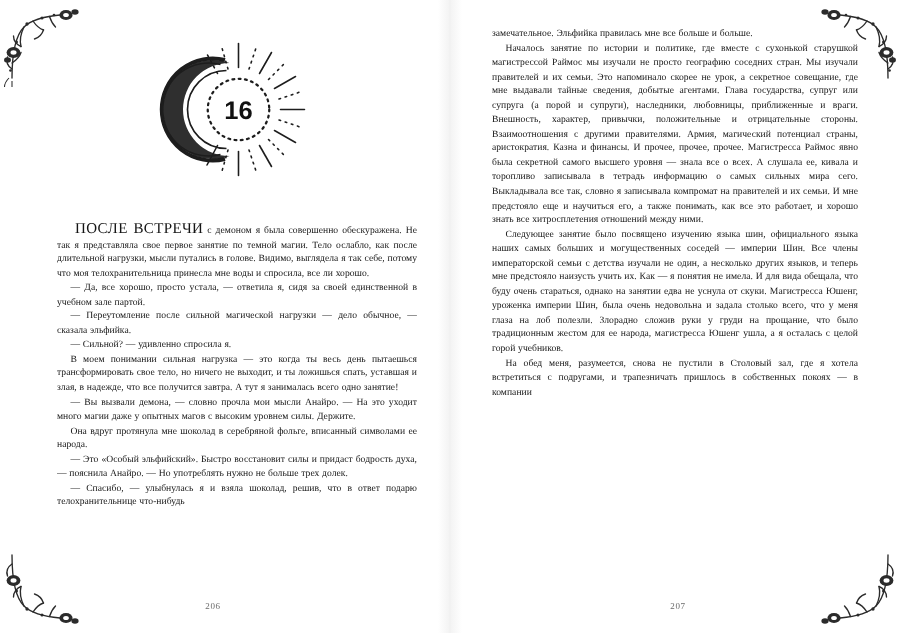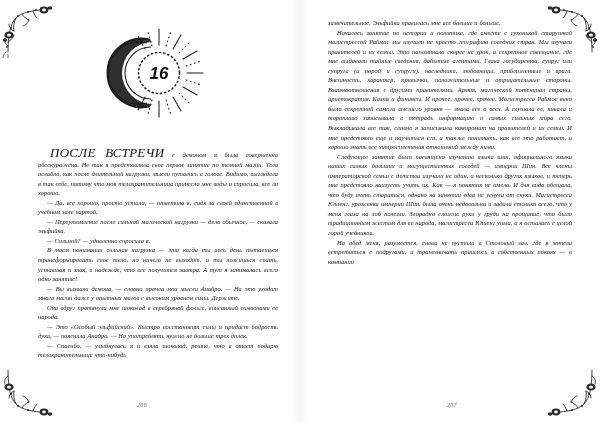--- a/index.html
+++ b/index.html
@@ -23,21 +23,20 @@
     display: flex;
   }
 
   
   .page {
     position: relative;
     width: 300px;
     height: 422px;
     box-sizing: border-box;
     background: #ffffff;
-    font-style: italic;
   }
   .page-left  { padding: 18px 22px 0 38px; }
   .page-right { padding: 18px 28px 0 28px; }
 
   
   .gutter {
     position: absolute;
     left: 292px;
     top: 0;
     width: 16px;
@@ -103,21 +102,21 @@
     color: #141414;
     letter-spacing: 0.02px;
     word-spacing: 0.2px;
     -webkit-font-smoothing: antialiased;
   }
   .body-text p.no-indent { text-indent: 0; }
   .body-text p.first-par { text-indent: 0; }
   .body-text .smallcaps {
     font-variant: small-caps;
     letter-spacing: 0.25px;
-    font-size: 13px;
+    font-size: 10px;
     padding-left: 12px;
   }
 
   
   .folio {
     position: absolute;
     bottom: 14px;
     left: 0;
     right: 0;
     text-align: center;

